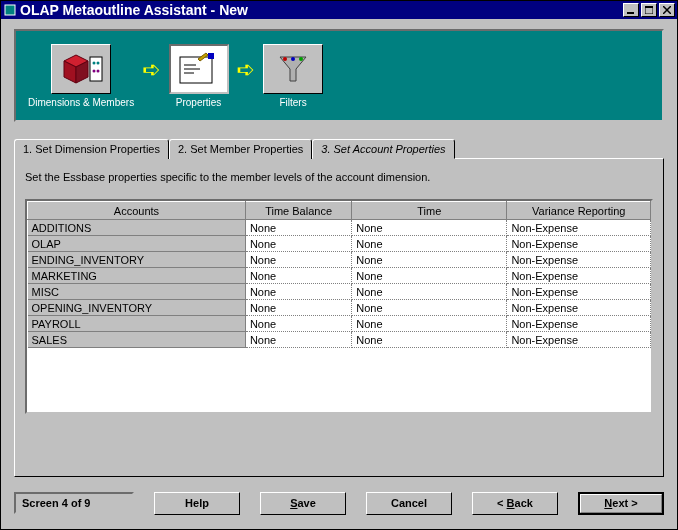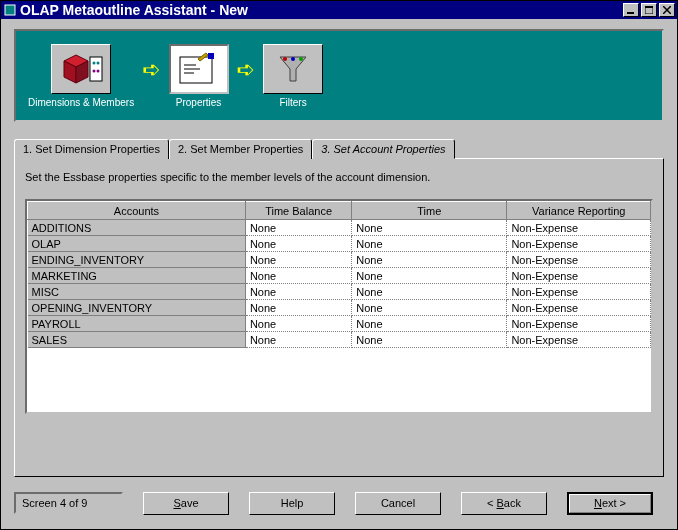--- a/index.html
+++ b/index.html
@@ -200,21 +200,22 @@
       border-bottom: 1px solid var(--dark-gray);
     }
     .col-accounts { width: 170px; }
     .col-tb { width: 83px; }
     .col-skip { width: 121px; }
     .col-vr { width: 112px; }
     .footer-row {
       height: 52px;
       display: flex;
       align-items: center;
-      padding: 0 24px 0 13px;
+      padding: 0 13px 0 13px;
+      font-weight: bold;
     }
     .screen-indicator {
       width: 148px;
       height: 22px;
       border: 2px inset var(--gray-bg);
       display: flex;
       align-items: center;
       padding: 0 6px;
       font-size: 11px;
     }
@@ -402,24 +403,24 @@
     </div>
   </div>
 
   <div class="footer-row">
     <div class="screen-indicator">
       <span>Screen 4 of 9</span>
     </div>
     <div class="footer-spacer"></div>
     <div class="footer-btns">
       <div class="btn">
+          <span>Help</span>
+        </div>
+      <div class="btn">
           <span><span class="ul">S</span>ave</span>
-        </div>
-      <div class="btn">
-          <span>Help</span>
         </div>
       <div class="btn">
           <span>Cancel</span>
         </div>
       <div class="btn">
           <span>&lt; <span class="ul">B</span>ack</span>
         </div>
       <div class="btn default">
           <div class="inner">
             <span><span class="ul">N</span>ext &gt;</span>

